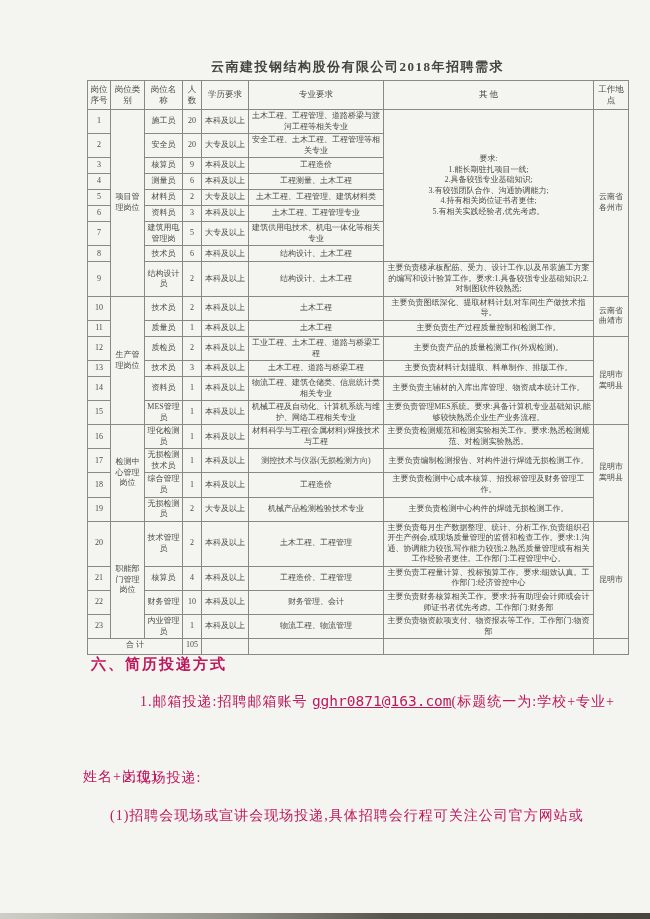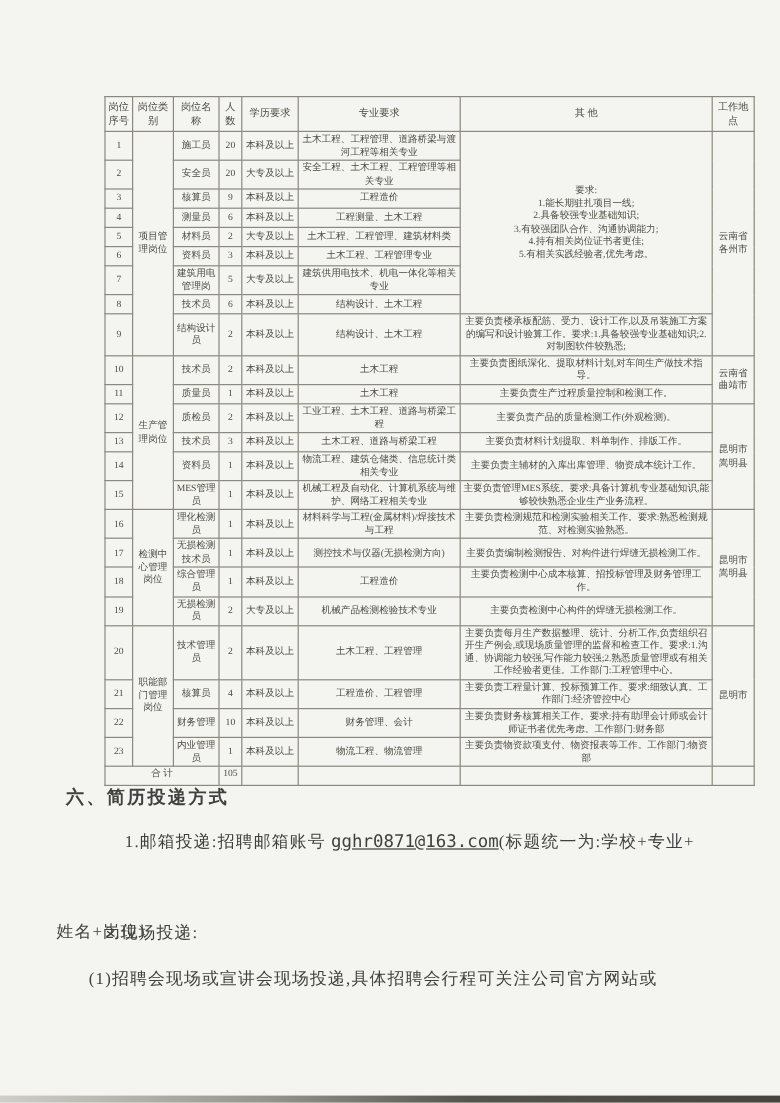--- a/index.html
+++ b/index.html
@@ -19,36 +19,37 @@
   }
   table.recruit td {
     border:1px solid #8a897f; font-size:8px; line-height:1.32;
     padding:1px 2px; color:#4c4c44; height:16px; word-break:break-all;
   }
   table.recruit thead td { text-align:center; height:29px; font-size:8.5px; }
   .c-no,.c-cat,.c-name,.c-cnt,.c-edu,.c-loc { text-align:center; }
   .c-major,.c-other { text-align:center; padding:1px 3px; }
   .pre-line { white-space:pre-line; }
   .total-row td { height:11px; font-size:8px; overflow:hidden; line-height:1.1; vertical-align:top; }
-  .footer-line { position:absolute; font-size:14px; color:#404040; letter-spacing:1px; }
+  .footer-line { position:absolute; font-size:14px; color:#be185d; letter-spacing:1px;margin-left:36px; }
   .sec-title { font-size:15px; font-weight:bold; letter-spacing:2px; }
   .email {
     font-family:"DejaVu Sans Mono","Liberation Mono",monospace;
     font-size:14.5px; text-decoration:underline; letter-spacing:0;
   }
   .scan-edge-bottom {
     position:absolute; left:0; right:0; bottom:0; height:6px;
     background:linear-gradient(to right, rgba(96,93,80,0.25) 0%, rgba(70,68,56,0.55) 35%, rgba(58,56,46,0.85) 60%, rgba(52,50,42,0.9) 100%);
   }
 </style>
 </head>
 <body>
 
 <div class="page">
 
+  <div class="doc-title">云南建投钢结构股份有限公司2018年招聘需求</div>
 
   <table class="recruit">
     <colgroup>
       <col style="width:23px">
         <col style="width:34px">
         <col style="width:38px">
         <col style="width:19px">
       <col style="width:47px">
         <col style="width:135px">
         <col style="width:210px">

